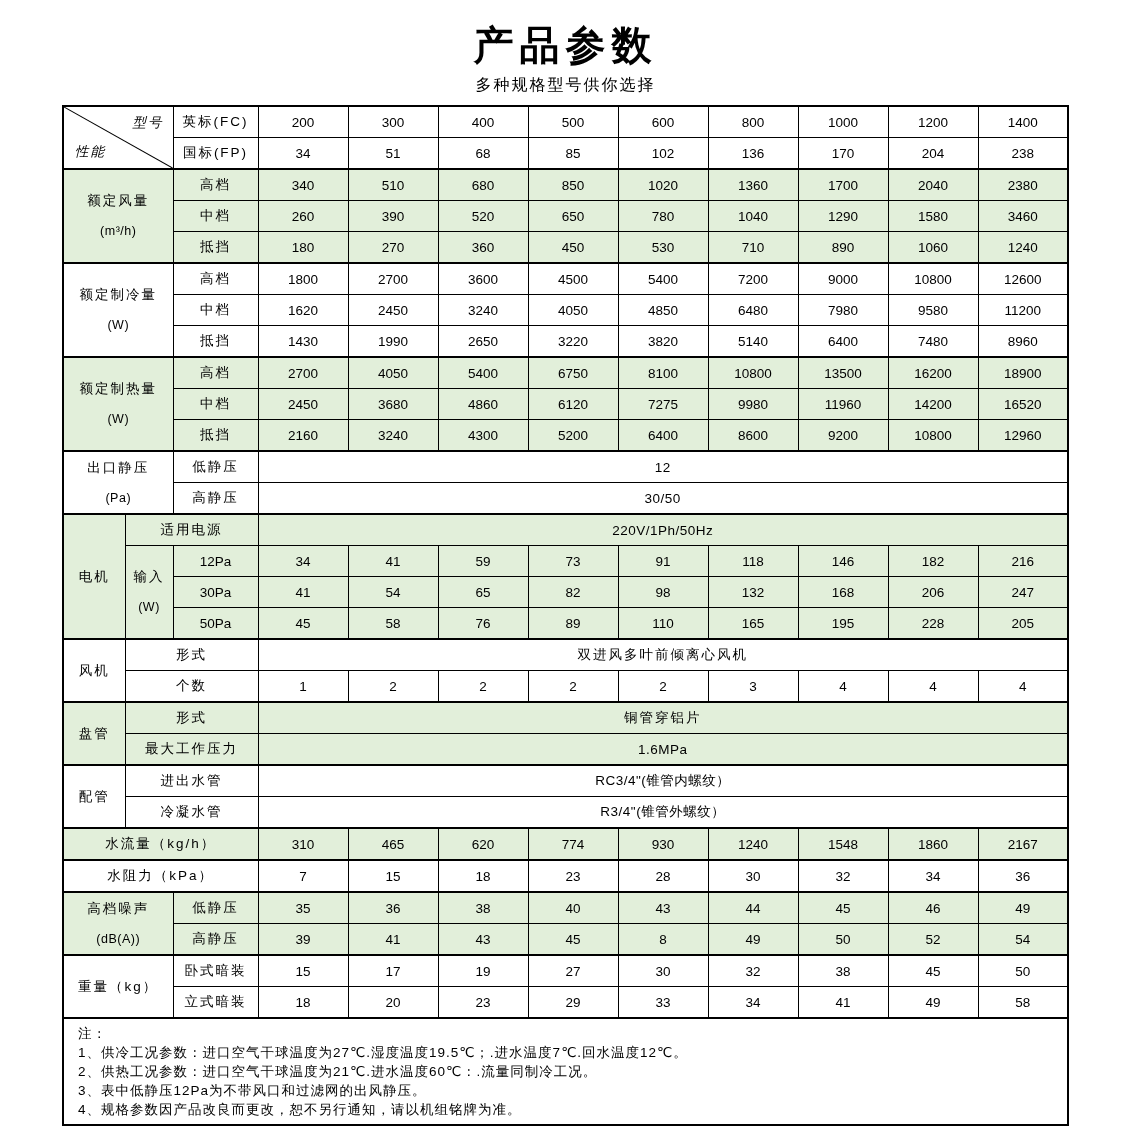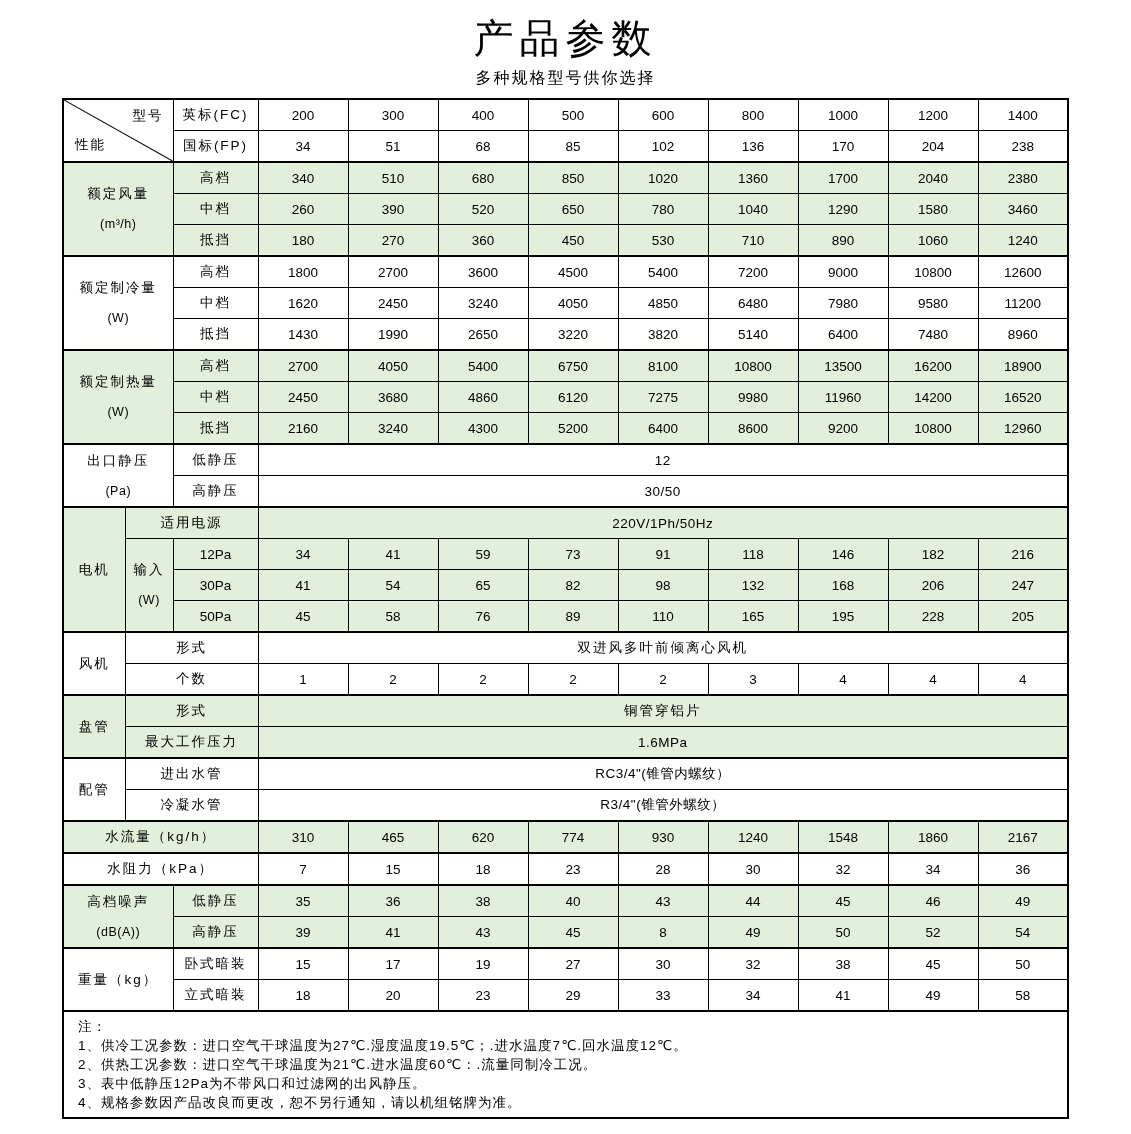--- a/index.html
+++ b/index.html
@@ -1,31 +1,31 @@
 <!DOCTYPE html>
 <html><head>
 <meta charset="utf-8">
 <style>
   html,body{margin:0;padding:0;background:#fff;}
   body{width:1131px;height:1134px;font-family:"Liberation Sans","DejaVu Sans",sans-serif;color:#000;}
   .titles{text-align:center;}
-  .main-title{font-size:40px;font-weight:400;letter-spacing:6px;padding-top:13px;line-height:50px;}
+  .main-title{font-size:40px;font-weight:700;letter-spacing:6px;padding-top:20px;line-height:50px;}
   .sub-title{font-size:16px;letter-spacing:2px;line-height:22px;margin-top:4px;}
   .table-title{font-size:23px;font-weight:bold;letter-spacing:1px;line-height:30px;margin-top:12px;}
   table{border-collapse:collapse;table-layout:fixed;margin:9px auto 0;border:2px solid #000;}
   td{border:1px solid #000;height:30px;padding:0;text-align:center;vertical-align:middle;font-size:13.5px;overflow:hidden;}
   tr.g td{background:#e2efda;}
   tr.sb td{border-top-width:2px;}
   .lab{letter-spacing:2px;}
   .num{letter-spacing:0;}
   .two div{line-height:15px;}
   .unit{letter-spacing:0.5px;font-size:12.5px;margin-top:16px;}
   .mv{letter-spacing:2px;}
   .mv0{letter-spacing:0.5px;}
-  .corner{position:relative;background:#fff;}
+  .corner{position:relative;background:#fff;font-style:italic;}
   .corner svg{position:absolute;left:0;top:0;width:100%;height:100%;}
   .corner .tr-lab{position:absolute;top:7px;right:9px;letter-spacing:2px;}
   .corner .bl-lab{position:absolute;bottom:7px;left:11px;letter-spacing:2px;}
   td.notes{height:94px;text-align:left;vertical-align:top;padding:5px 14px;font-size:13.5px;line-height:19px;letter-spacing:1px;}
   td.notes div{white-space:nowrap;}
 </style>
 </head>
 <body>
 
 <div class="titles">

